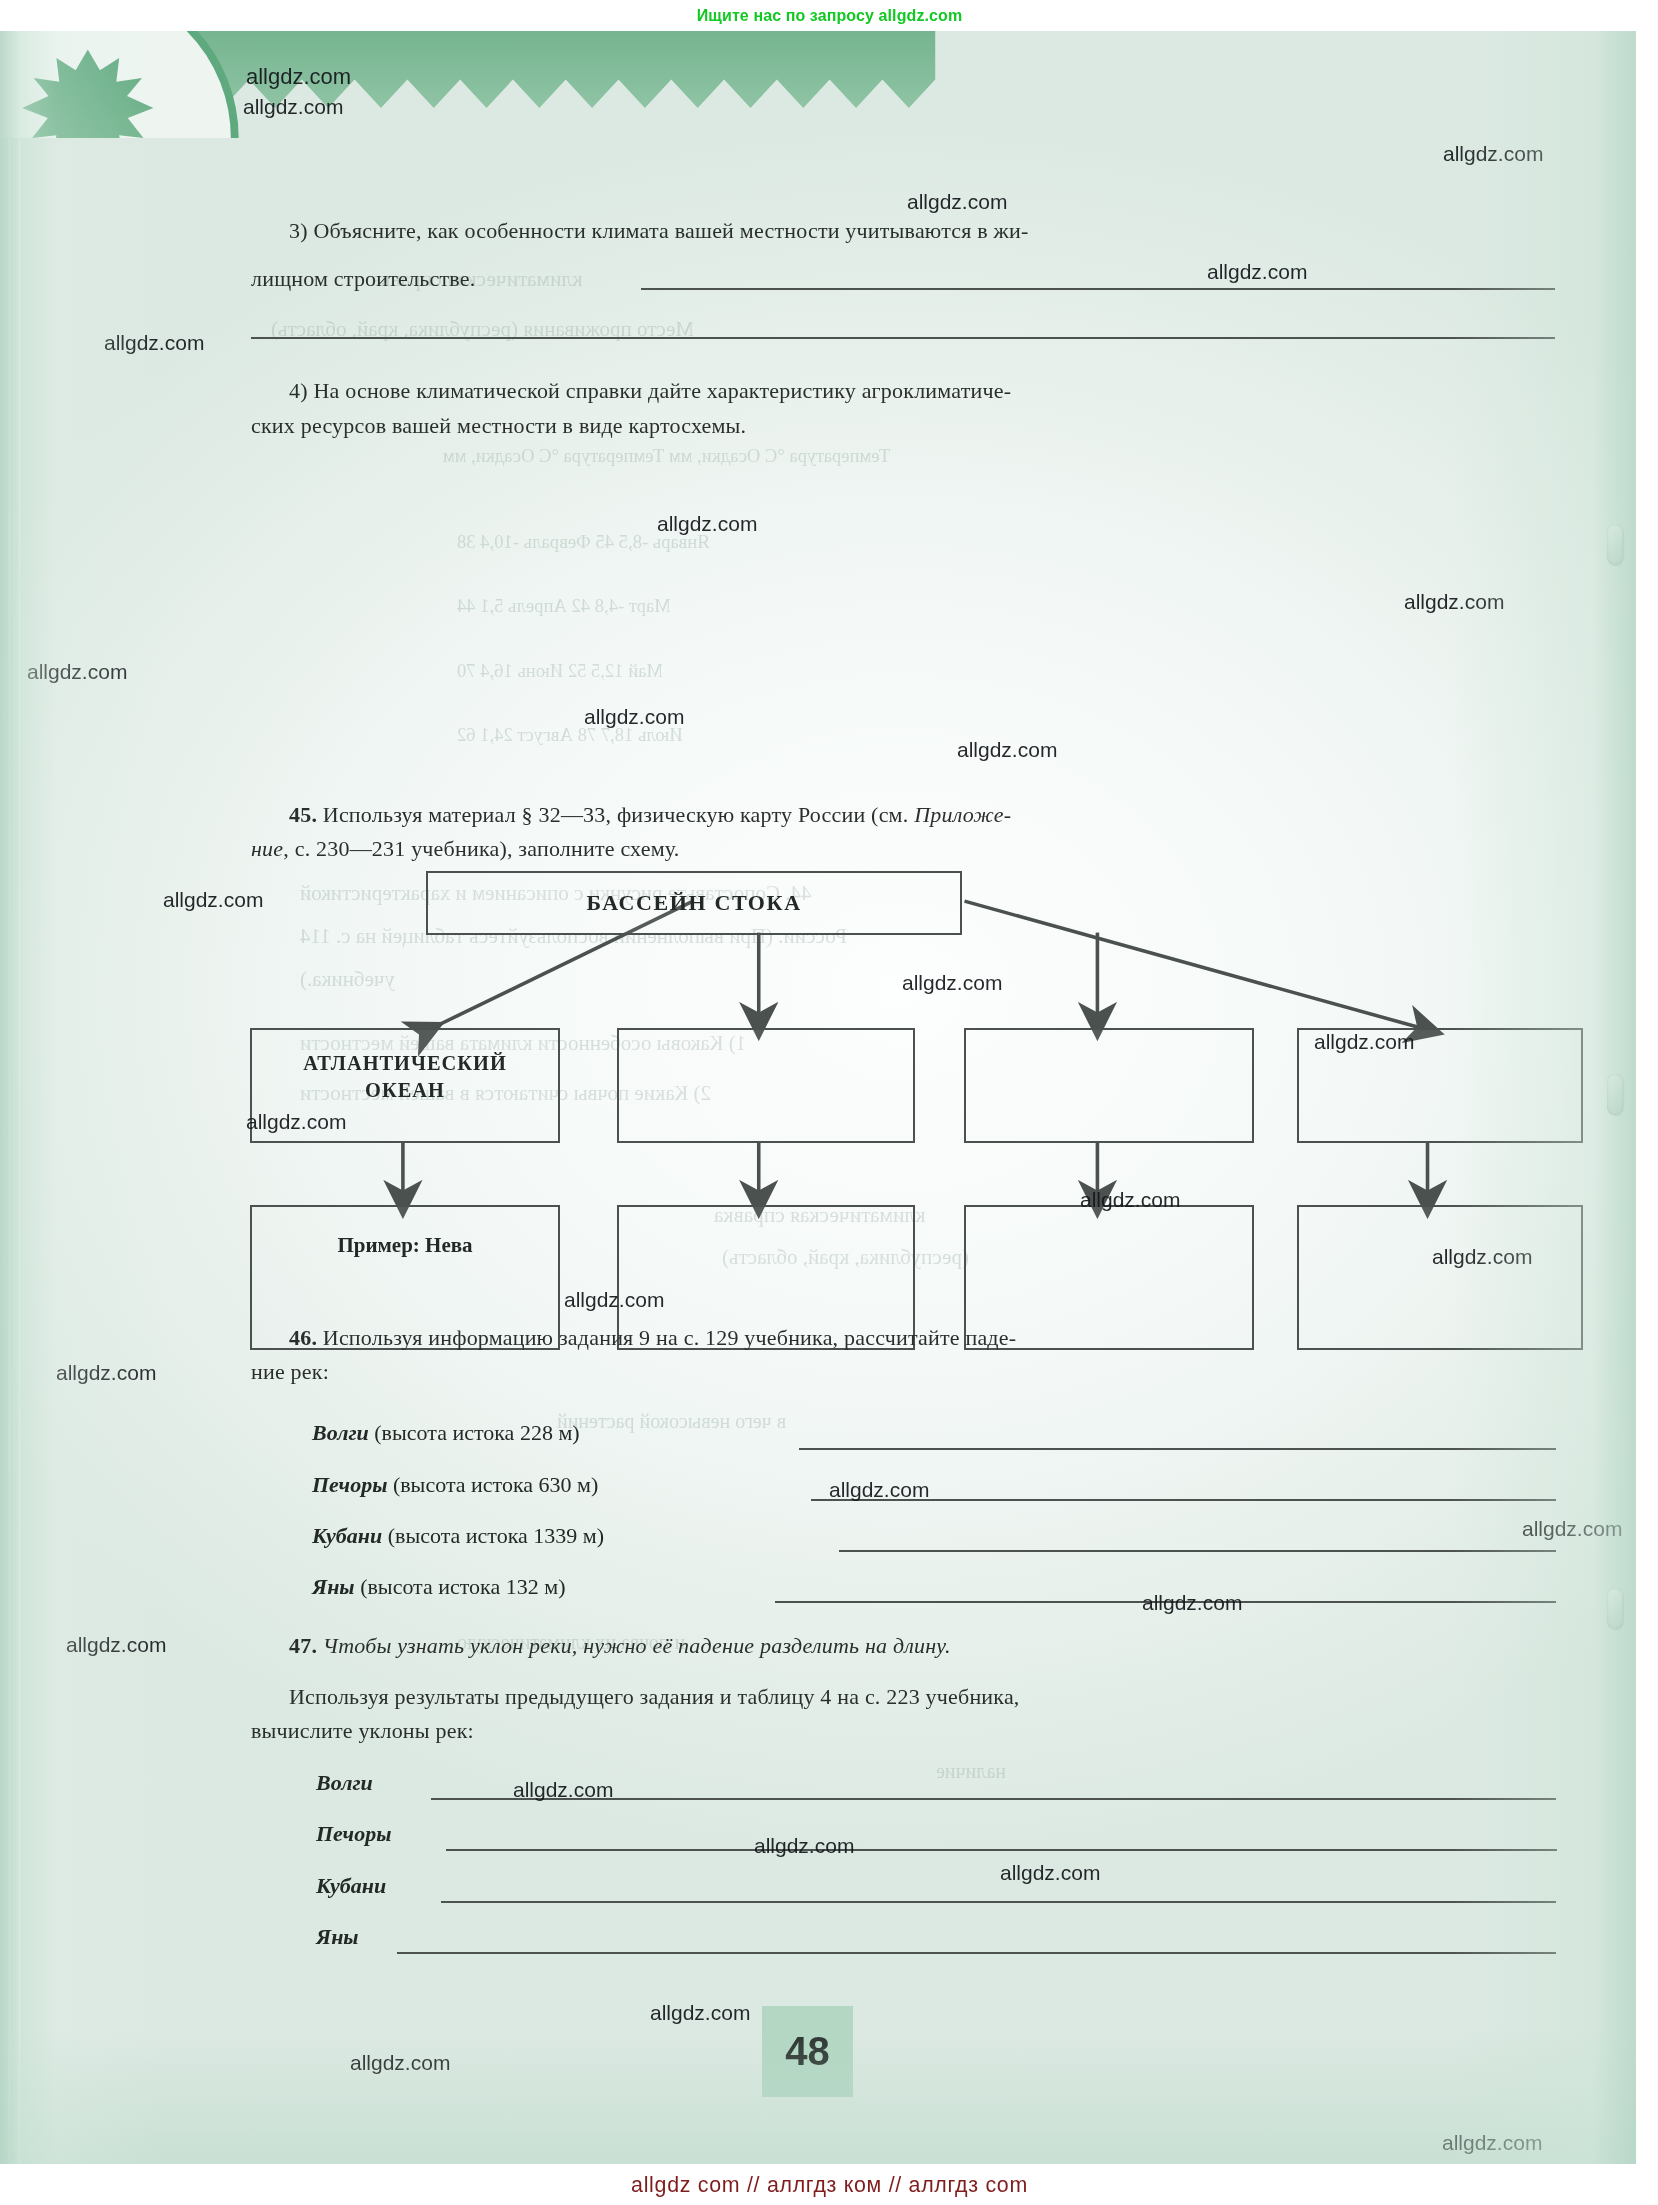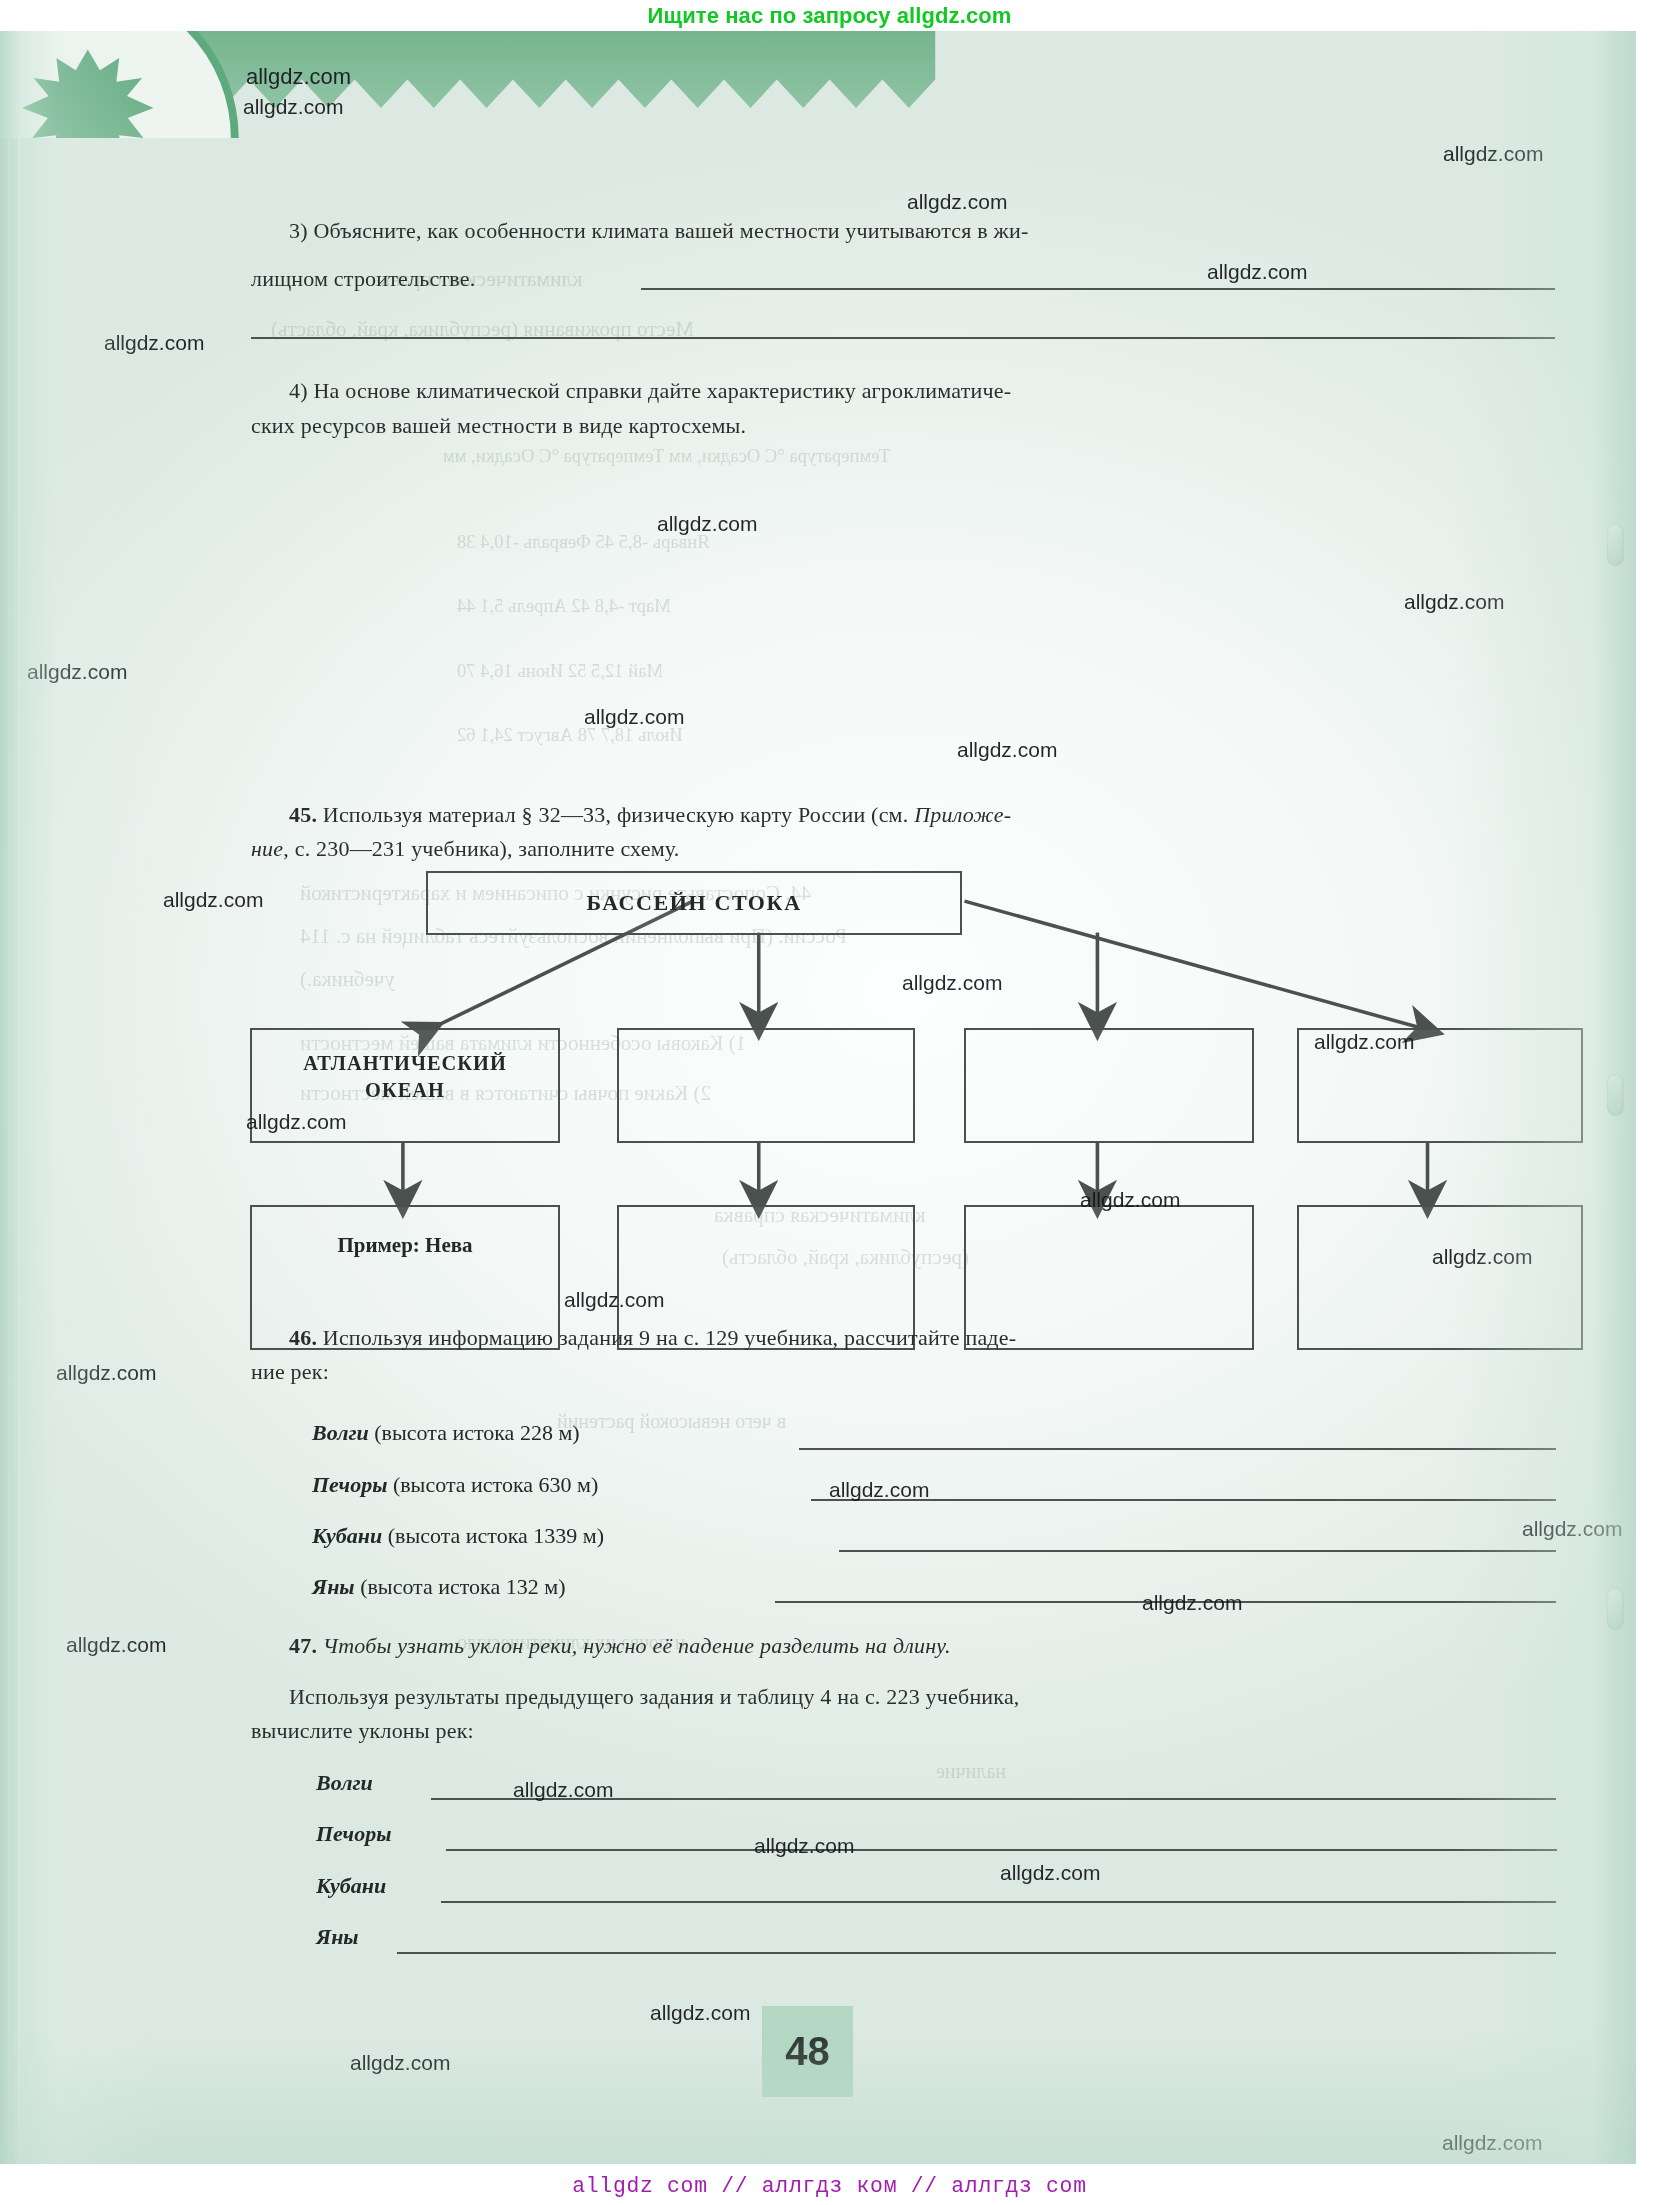--- a/index.html
+++ b/index.html
@@ -12,21 +12,21 @@
   }
   
   #promo-bar{
     position:absolute;left:0;top:0;width:1659px;height:31px;
     background:#ffffff;
     display:flex;align-items:center;justify-content:center;
   }
   #promo-text{
     color:#12c823;
     font-family:"Liberation Sans", sans-serif;
-    font-size:22px;font-weight:700;letter-spacing:0.1px;
+    font-size:16px;font-weight:700;letter-spacing:0.1px;
   }
   
   #sheet{
     position:absolute;left:0;top:31px;width:1636px;height:2133px;
     background:
       radial-gradient(ellipse 1072px 857px at 55% 45%, #fdfefe 0%, #f3f8f6 48%, #e6efea 78%, #dce9e2 100%);
     overflow:hidden;
   }
   
   #sheet:after{
@@ -86,21 +86,21 @@
   
   .ansrow{position:absolute;font-size:22px;color:#232927;white-space:nowrap;}
   .ansrow i{font-style:italic;font-weight:700;}
   
   #pagenum-box{position:absolute;left:762px;top:1975px;width:91px;height:91px;
     background:#b4d7c4;display:flex;align-items:center;justify-content:center;}
   #pagenum{font-family:"Liberation Sans", sans-serif;font-weight:700;font-size:40px;color:#2b3330;}
   
   #footer{position:absolute;left:0;top:2165px;width:1659px;height:41px;background:#ffffff;
     display:flex;align-items:center;justify-content:center;}
-  #footer-text{color:#a21caf;font-family:Liberation Mono, monospace;font-size:21.4px;letter-spacing:0.7px;}
+  #footer-text{color:#7f1d1d;font-family:Liberation Sans, sans-serif;font-size:21.4px;letter-spacing:0.7px;}
   
   .wm{position:absolute;font-family:"Liberation Sans", sans-serif;font-size:21px;color:#14161a;
     white-space:nowrap;opacity:.92;}
   
   .ghost{position:absolute;font-family:"Liberation Serif", serif;color:#8fa69b;opacity:.33;
     transform:scaleX(-1);white-space:nowrap;pointer-events:none;}
 </style>
 </head>
 <body>
 

